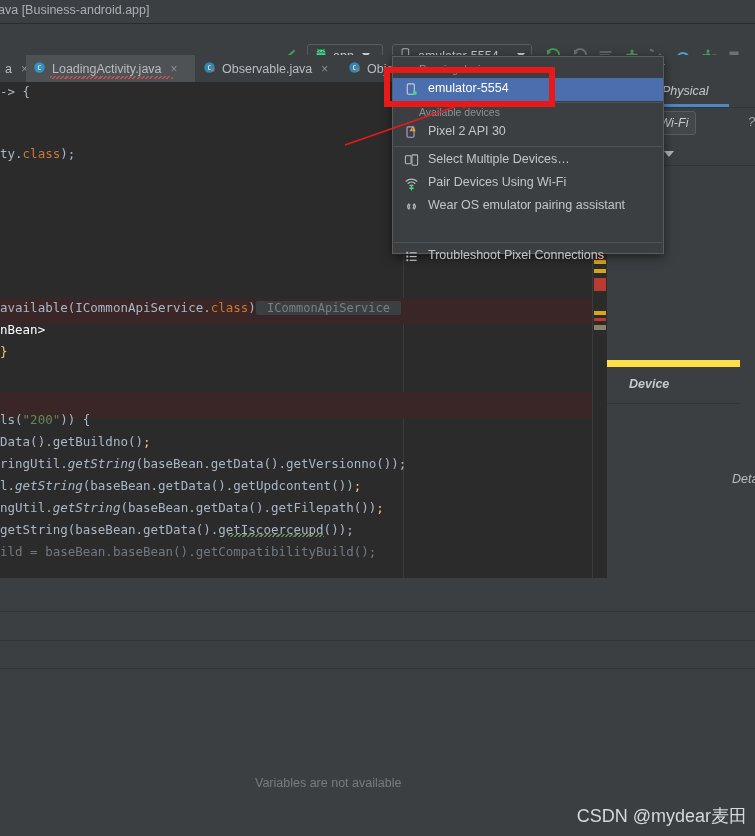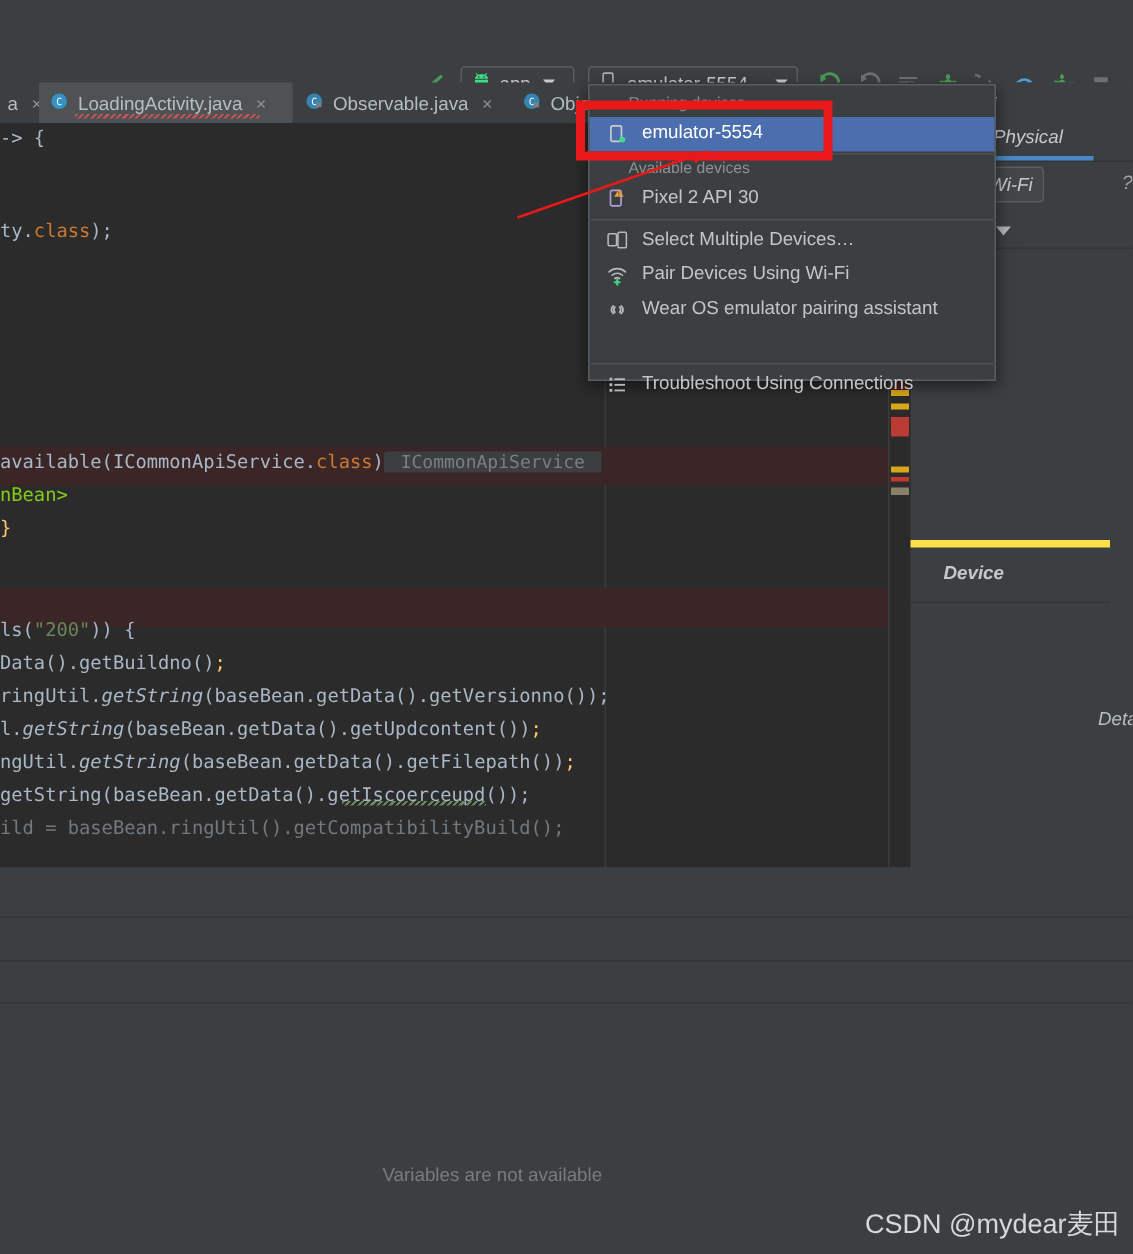--- a/index.html
+++ b/index.html
@@ -80,21 +80,21 @@
   .err-band{position:absolute;left:0;width:606px;background:#3a2626;}
   .k{color:#cc7832;}
   .s{color:#6a8759;}
   .m{color:#ffc66d;}
   .it{font-style:italic;color:#a9b7c6;}
   .pm{color:#a9b7c6;}
   .hint{
     background:#3c3f41;color:#7a7f84;border-radius:2px;
     padding:0 4px;font-style:normal;font-size:12px;
   }
-  .dim{color:#84cc16;margin-top:23px;}
+  .dim{color:#ffffff;margin-top:23px;}
   .vert-guide{position:absolute;top:0;bottom:0;width:1px;background:#3b3b3b;}
   .squig{
     position:absolute;height:3px;
     background:repeating-linear-gradient(135deg,#6a8759 0 1.5px,transparent 1.5px 3px);
   }
 
   
   #stripe{
     position:absolute;left:592px;top:82px;width:14px;height:496px;
     background:#2b2b2b;border-left:1px solid #3b3b3b;
@@ -133,21 +133,21 @@
     border-bottom:1px solid #323537;
   }
   #rp-filter-caret{
     position:absolute;left:57px;top:10px;
     width:0;height:0;border-left:5px solid transparent;border-right:5px solid transparent;
     border-top:6px solid #b0b4b7;
   }
   .rp-txt{position:absolute;font-size:12.5px;color:#b7bdc2;white-space:nowrap;}
   #rp-dev-hdr{
     position:absolute;left:0;top:305px;width:133px;height:36px;
-    border-top:5px solid #fde047;border-bottom:1px solid #323537;
+    border-top:7px solid #fde047;border-bottom:1px solid #323537;
   }
   #rp-dev-hdr span{
     position:absolute;left:22px;top:10px;font-size:12.5px;font-weight:bold;color:#c6c9cb;
   }
   #rp-details{position:absolute;left:125px;top:417px;font-size:12.5px;color:#b7bdc2;white-space:nowrap;}
 
   
   #lower{
     position:absolute;left:0;top:578px;width:755px;height:258px;background:#3c3f41;
   }
@@ -185,20 +185,23 @@
   .msep{position:absolute;left:1px;width:268px;height:1px;background:#4f5355;}
 
   
   #anno{position:absolute;left:0;top:0;width:755px;height:836px;pointer-events:none;}
 </style>
 </head>
 <body>
 
 <div class="root">
 
+  <div id="titlebar">
+    <div class="title">ava [Business-android.app]</div>
+  </div>
 
   <div id="toolbar">
 
     <div class="tb-icon" style="left:278px">
       <svg width="16" height="16" viewBox="0 0 16 16">
           <path d="M12 3 L5 9 L11 14" stroke="#499c54" stroke-width="2" fill="none" stroke-linecap="round" stroke-linejoin="round"></path>
         </svg>
     </div>
 
     <div class="combo" style="left:307px;width:76px">
@@ -337,21 +340,21 @@
     <div class="codeline" style="top:262px"><span class="m">}</span></div>
 
     <div class="codeline" style="top:312px"></div>
     <div class="codeline" style="top:330px"><span>ls(</span><span class="s">"200"</span><span>)) {</span></div>
     <div class="codeline" style="top:352px"><span>Data().getBuildno()</span><span class="m">;</span></div>
     <div class="codeline" style="top:374px"><span>ringUtil.</span><span class="it">getString</span><span>(baseBean.getData().getVersionno());</span></div>
     <div class="codeline" style="top:396px"><span>l.</span><span class="it">getString</span><span>(baseBean.getData().getUpdcontent())</span><span class="m">;</span></div>
     <div class="codeline" style="top:418px"><span>ngUtil.</span><span class="it">getString</span><span>(baseBean.getData().getFilepath())</span><span class="m">;</span></div>
     <div class="codeline" style="top:440px"><span>getString(baseBean.getData().getIscoerceupd());</span></div>
     <div class="squig" style="left:228px;top:452px;width:96px"></div>
-    <div class="codeline" style="top:462px;opacity:.55"><span>ild = baseBean.ringUtil().getCompatibilityBuild();</span></div>
+    <div class="codeline" style="top:462px;opacity:.55"><span>ild = baseBean.baseBean().getCompatibilityBuild();</span></div>
   </div>
 
   <div id="stripe">
     <div class="thumb" style="top:0px;height:42px"></div>
     <div class="mk" style="top:3px;height:3px;background:#c0392b"></div>
     <div class="mk" style="top:39px;height:4px;background:#d8a61a"></div>
     <div class="mk" style="top:46px;height:3px;background:#d8a61a"></div>
     <div class="mk" style="top:56px;height:14px;background:#4a2422"></div>
     <div class="mk" style="top:62px;height:3px;background:#c0392b"></div>
     <div class="mk" style="top:69px;height:3px;background:#c0392b"></div>
@@ -478,21 +481,21 @@
       <span class="micon">
         <svg width="15" height="15" viewBox="0 0 16 16">
             <rect x="2.5" y="3" width="2" height="2" fill="#b6babd"></rect>
             <rect x="2.5" y="7" width="2" height="2" fill="#b6babd"></rect>
             <rect x="2.5" y="11" width="2" height="2" fill="#b6babd"></rect>
             <rect x="6" y="3.4" width="7.5" height="1.3" fill="#b6babd"></rect>
             <rect x="6" y="7.4" width="7.5" height="1.3" fill="#b6babd"></rect>
             <rect x="6" y="11.4" width="7.5" height="1.3" fill="#b6babd"></rect>
           </svg>
       </span>
-      <span class="mlabel">Troubleshoot Using Connections</span>
+      <span class="mlabel">Troubleshoot Pixel Connections</span>
     </div>
   </div>
 
   <svg id="anno">
     <rect x="387" y="70" width="165" height="34" fill="none" stroke="#e81919" stroke-width="6"></rect>
     <line x1="345" y1="145" x2="471" y2="101" stroke="#e81919" stroke-width="1.7"></line>
     <path d="M471 101 L459 102.5 L464 109 Z" fill="#e81919"></path>
   </svg>
 
 </div>

